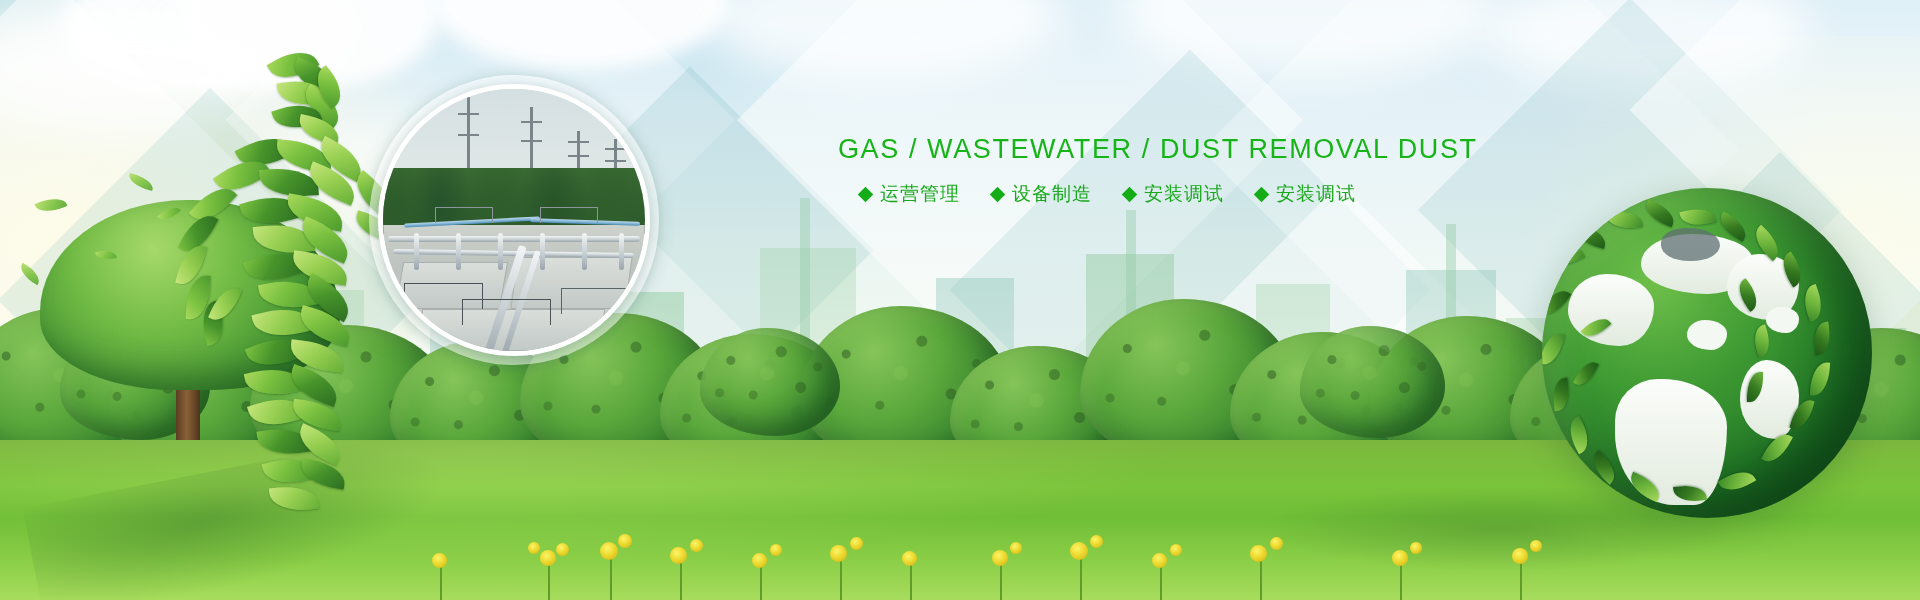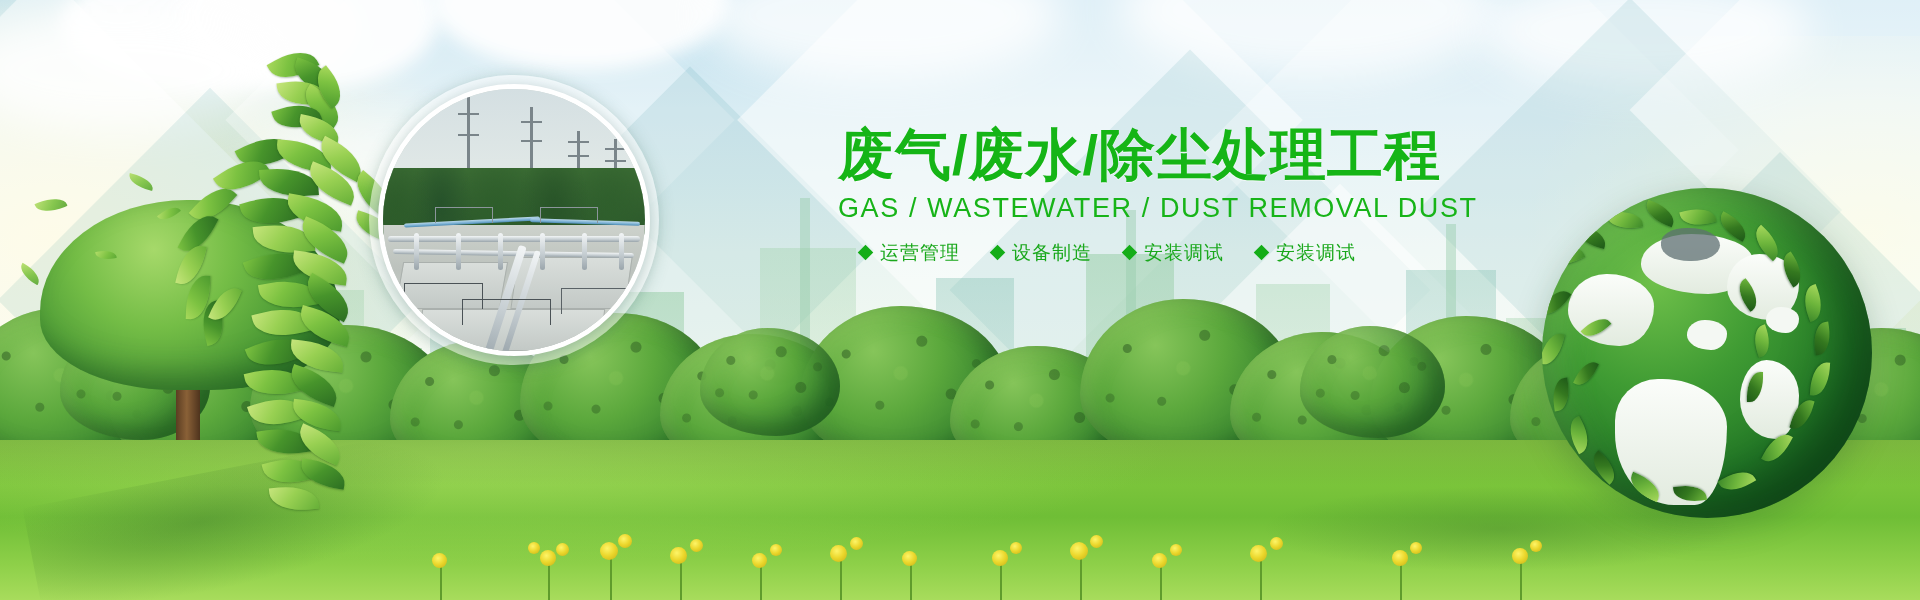--- a/index.html
+++ b/index.html
@@ -534,21 +534,20 @@
       <div class="globe-leaf dk" style="left:58%; top:30%; width:30px; height:16px; transform:rotate(54deg);"></div>
       <div class="globe-leaf" style="left:62%; top:44%; width:30px; height:16px; transform:rotate(72deg);"></div>
       <div class="globe-leaf dk" style="left:60%; top:58%; width:30px; height:16px; transform:rotate(90deg);"></div>
       <div class="globe-leaf" style="left:12%; top:40%; width:28px; height:15px; transform:rotate(-42deg);"></div>
       <div class="globe-leaf dk" style="left:9%;  top:54%; width:28px; height:15px; transform:rotate(-64deg);"></div>
     </div>
   </div>
 
   <div class="copy">
 
-    <div class="headline">废气/废水/除尘处理工程</div>
 
     <div class="subline">GAS / WASTEWATER / DUST REMOVAL DUST</div>
 
 
     <div class="features">
       <div class="feature">
         <span class="diamond"></span>
         <span class="feature-label">运营管理</span>
       </div>
       <div class="feature">

